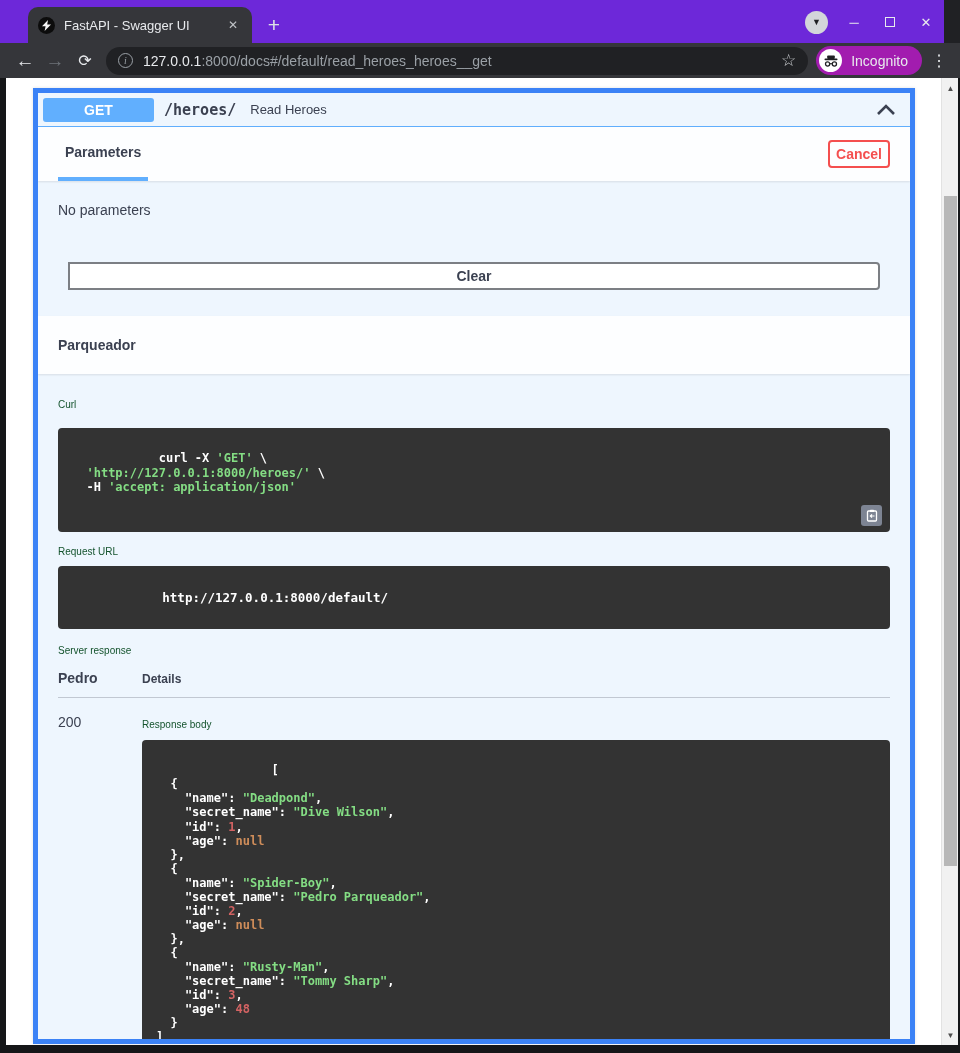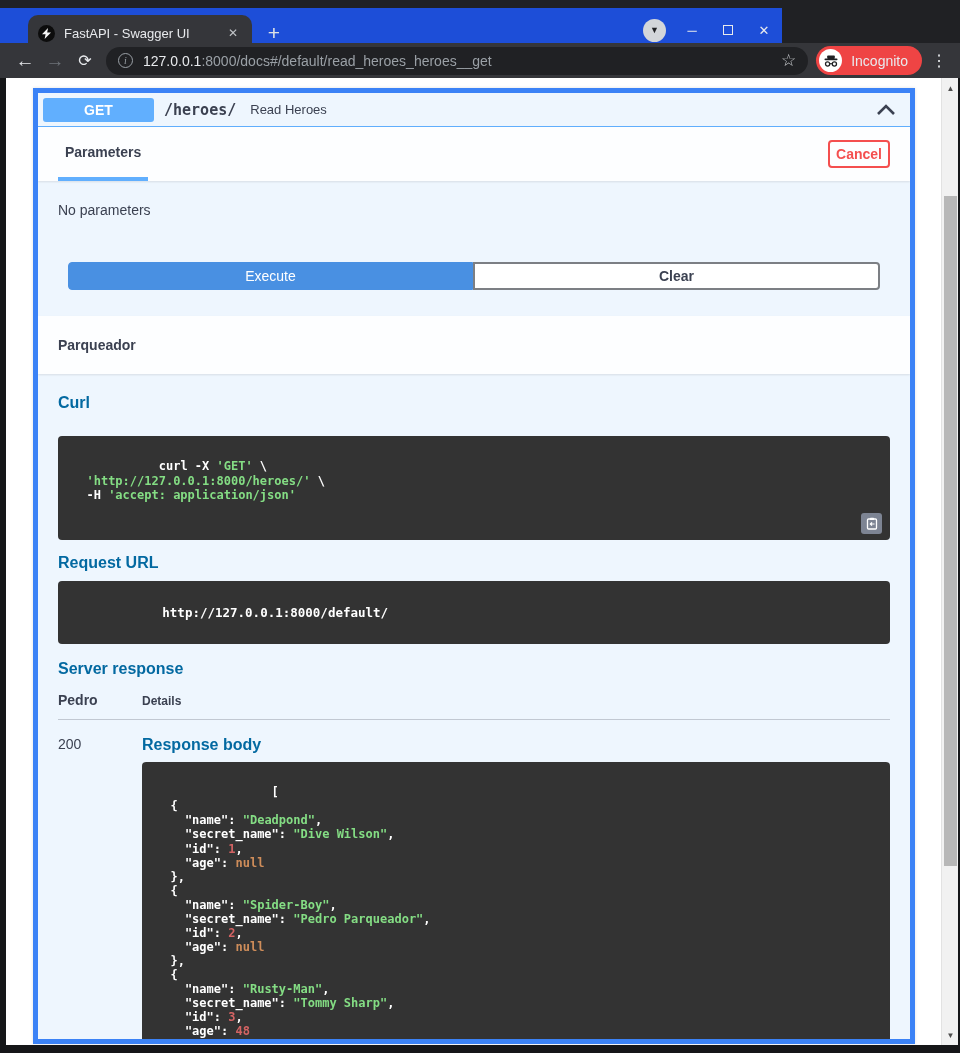--- a/index.html
+++ b/index.html
@@ -1,20 +1,20 @@
 <!DOCTYPE html>
 <html><head>
 <meta charset="utf-8">
 <style>
   * { margin:0; padding:0; box-sizing:border-box; }
   html,body { width:960px; height:1053px; overflow:hidden; }
   body { font-family:"Liberation Sans", sans-serif; background:#202124; position:relative; }
 
   
-  .titlebar { position:absolute; top:8px; left:0; width:782px; height:43px; background:#1d4ed8; }
+  .titlebar { position:absolute; top:0; left:0; width:944px; height:43px; background:#6d28d9; }
   .tab { position:absolute; left:28px; top:7px; width:224px; height:36px; background:#35363a;
          border-radius:10px 10px 0 0; display:flex; align-items:center; padding:0 10px; }
   .favicon { width:17px; height:17px; border-radius:50%; background:#0c0c0c; display:flex;
              align-items:center; justify-content:center; flex:none; }
   .tab-title { color:#e8eaed; font-size:13px; margin-left:9px; white-space:nowrap; overflow:hidden; flex:1; }
   .tab-close { color:#c0c3c7; font-size:12px; padding:2px 4px; flex:none; }
   .newtab { position:absolute; left:260px; top:11px; width:28px; height:28px; color:#dde1e5;
             font-size:21px; font-weight:300; display:flex; align-items:center; justify-content:center; }
   .win-controls { position:absolute; right:8px; top:8px; display:flex; align-items:center; gap:16px; height:28px; }
   .tabsearch { width:23px; height:23px; border-radius:50%; background:#d3d6da; display:flex;
@@ -29,21 +29,21 @@
   .reload { font-size:16px; }
   .urlbar { flex:1; height:28px; background:#202124; border-radius:14px; margin:0 8px 0 6px;
             display:flex; align-items:center; padding:0 12px; min-width:0; }
   .info-icon { width:15px; height:15px; border:1.5px solid #9aa0a6; border-radius:50%; color:#9aa0a6;
                font-size:10px; font-style:italic; font-family:"Liberation Serif",serif; display:flex;
                align-items:center; justify-content:center; flex:none; }
   .url-text { font-size:14px; margin-left:10px; white-space:nowrap; overflow:hidden; flex:1; }
   .url-host { color:#e8eaed; }
   .url-rest { color:#9aa0a6; }
   .star { color:#c7cacd; font-size:17px; flex:none; margin-left:8px; }
-  .incog { display:flex; align-items:center; background:#ef4444; border-radius:15px; height:29px;
+  .incog { display:flex; align-items:center; background:#a21caf; border-radius:15px; height:29px;
            padding:0 14px 0 3px; flex:none; margin-right:6px; }
   .incog-circle { width:23px; height:23px; background:#fff; border-radius:50%; display:flex;
                   align-items:center; justify-content:center; margin-right:9px; }
   .incog-label { color:#e8eaed; font-size:14px; }
   .menu-dots { color:#e8eaed; font-size:16px; width:22px; text-align:center; letter-spacing:0; }
 
   
   .window-body { position:absolute; top:78px; left:0; width:960px; height:975px; background:#151618;
                  padding:0 2px 8px 6px; }
   .viewport { width:100%; height:100%; background:#fff; display:flex; }
@@ -77,29 +77,29 @@
   .no-params { font-size:14px; color:#3b4151; }
   .execute-row { display:flex; height:28px; margin:44px 10px 0 10px; }
   .btn-execute { flex:1; background:#4990e2; border:1px solid #4990e2; color:#fff; font-size:14px;
                  border-radius:4px 0 0 4px; font-family:inherit; }
   .btn-clear { flex:1; background:#fff; border:2px solid #7c7f84; color:#3b4151; font-weight:bold;
                font-size:14px; border-radius:0 4px 4px 0; font-family:inherit; }
 
   .responses-header { height:58px; }
 
   .responses-inner { padding:20px; }
-  .block-label { font-weight:bold; font-size:16px; color:#0369a1; }
+  .block-label { font-weight:normal; font-size:10px; color:#14532d; }
   .code-block { background:#333333; border-radius:4px; color:#fff; font-family:"DejaVu Sans Mono",monospace;
                 font-size:12px; font-weight:bold; line-height:1.2; padding:9px 14px; white-space:pre;
                 position:relative; overflow:hidden; }
   .tok-p { color:#ffffff; }
   .tok-s { color:#84dd84; }
   .tok-n { color:#d36363; }
   .tok-u { color:#cf8d5a; }
-  .curl-block { margin-top:24px; min-height:58px; }
+  .curl-block { margin-top:16px; min-height:58px; }
   .copy-btn { position:absolute; right:8px; bottom:6px; width:21px; height:21px; background:#7d8493;
               border-radius:3px; display:flex; align-items:center; justify-content:center; border:none; }
   .requrl-label { display:block; margin-top:14px; }
   .requrl-block { margin-top:9px; padding:9px 14px; font-size:12.5px; }
   .server-resp-label { display:block; margin-top:16px; }
 
   .resp-table-head { display:flex; margin-top:14px; padding-bottom:11px;
                      border-bottom:1px solid rgba(59,65,81,.25); }
   .col-code { width:84px; flex:none; }
   .code-head { font-weight:bold; font-size:14px; color:#3b4151; }
@@ -180,21 +180,20 @@
         <div class="section-header params-header">
           <div class="tab-item">
             <span class="sec-title">Parameters</span>
           </div>
           <button class="btn-cancel">Cancel</button>
         </div>
 
         <div class="params-body">
           <div class="no-params">No parameters</div>
           <div class="execute-row">
-            <button class="btn-execute">Execute</button>
             <button class="btn-clear">Clear</button>
           </div>
         </div>
 
         <div class="section-header responses-header">
           <span class="sec-title">Parqueador</span>
         </div>
 
         <div class="responses-inner">
 

